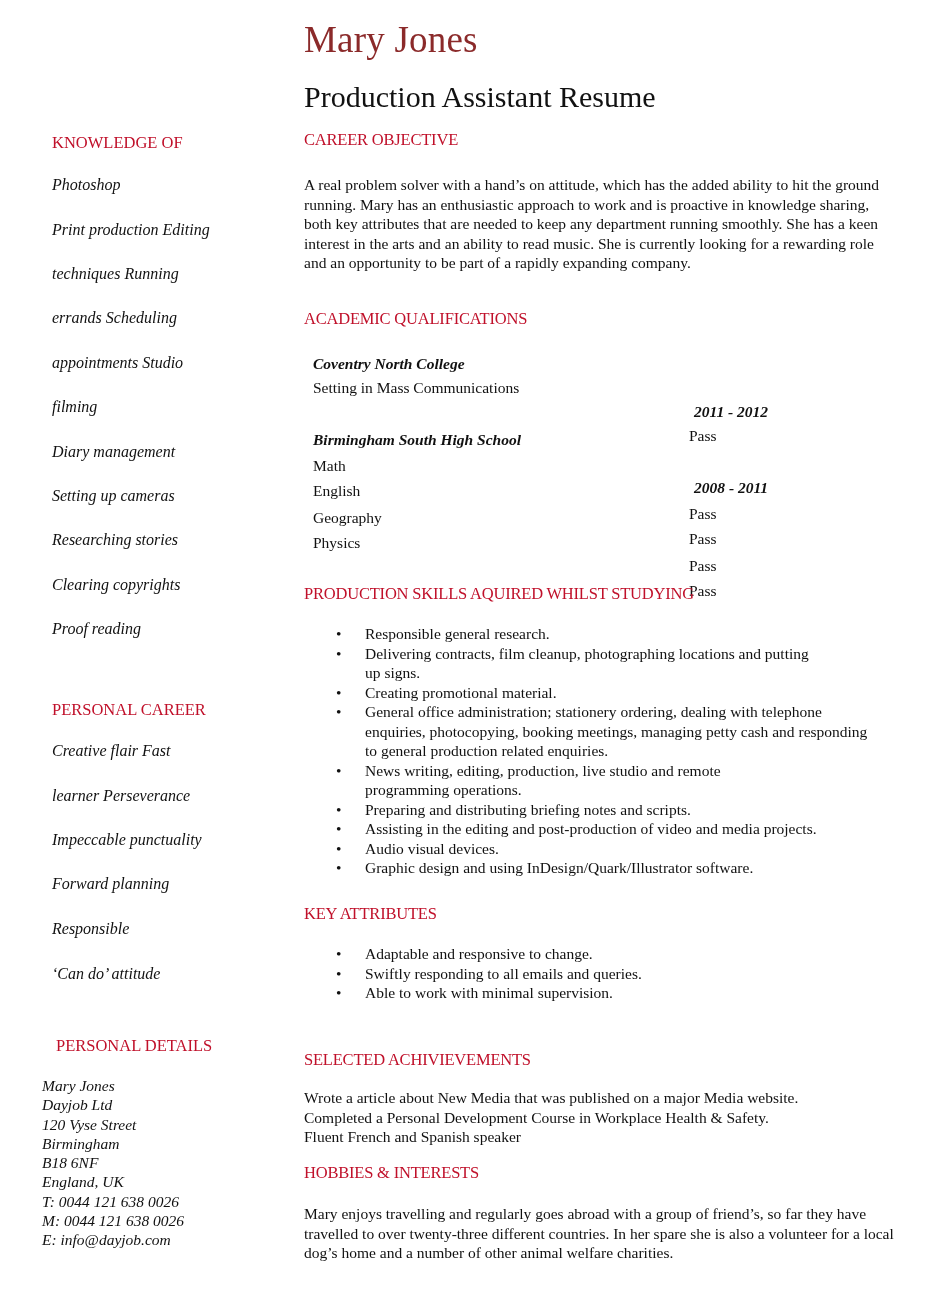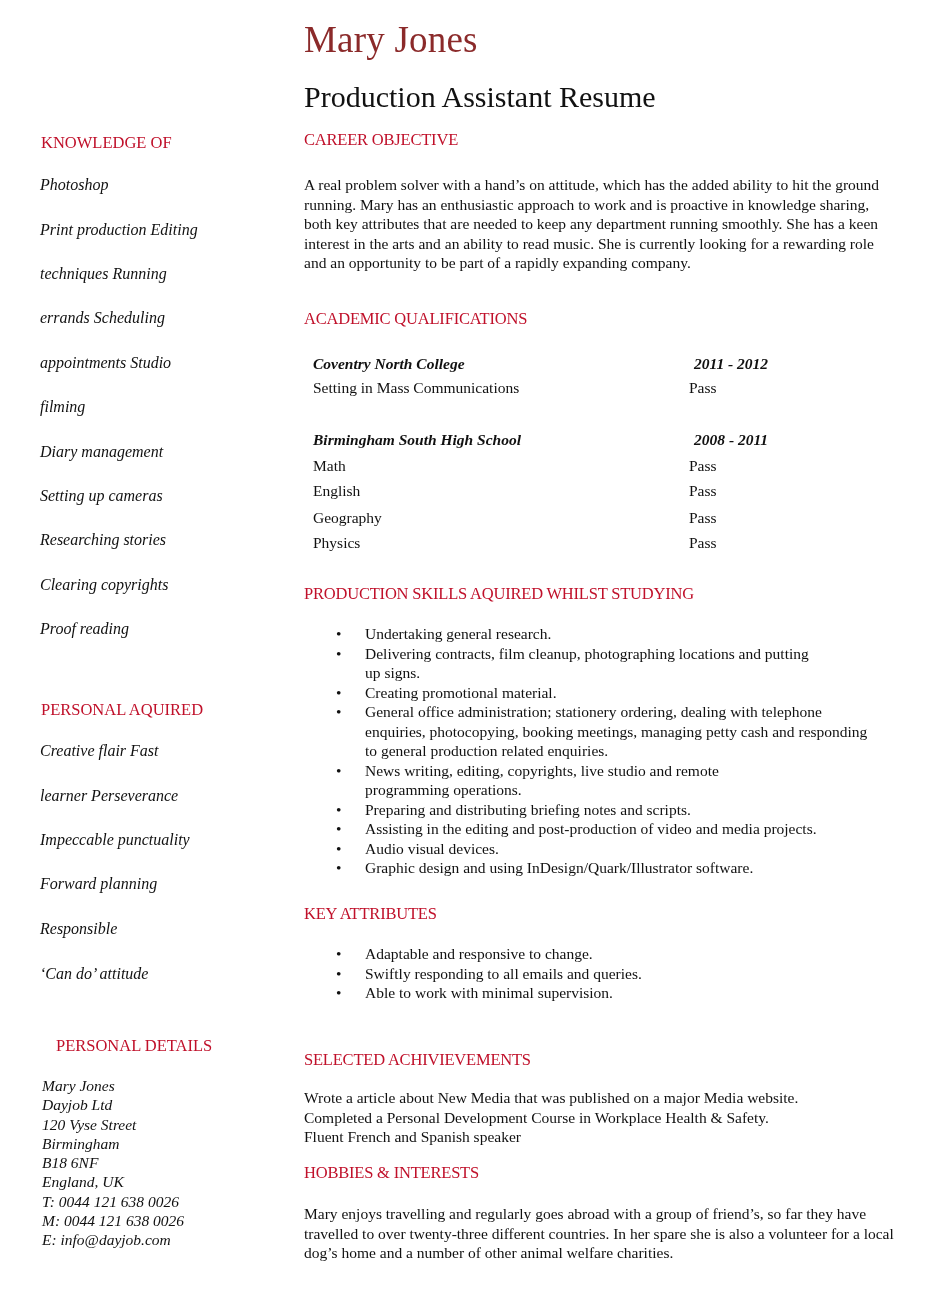--- a/index.html
+++ b/index.html
@@ -10,38 +10,38 @@
     .name {
       position: absolute; left: 304px; top: 18px;
       font-size: 37px; color: #8b2a2a; letter-spacing: 0.2px;
     }
     .subtitle {
       position: absolute; left: 304px; top: 72px;
       font-size: 30px; color: #111111; margin-top: 8px;
     }
     .sidebar { position: absolute; left: 40px; top: 0; width: 250px; }
     .side-heading {
-      position: absolute; left: 1px; font-size: 16.5px; color: #c0102a; white-space: nowrap;
+      position: absolute; left: 12px; font-size: 16.5px; color: #c0102a; white-space: nowrap;
     }
     .side-item {
-      position: absolute; left: 0; font-size: 16px; font-style: italic; white-space: nowrap; color: #111;
+      position: absolute; left: 12px; font-size: 16px; font-style: italic; white-space: nowrap; color: #111;
     }
     .details {
       position: absolute; left: 2px; top: 1076px; font-size: 15.5px; font-style: italic; line-height: 19.3px;
     }
     .main { position: absolute; left: 304px; top: 0; width: 600px; }
     .heading {
       position: absolute; left: 0; font-size: 16.5px; color: #c0102a; white-space: nowrap; letter-spacing: -0.2px;
     }
     .para {
       position: absolute; left: 0; width: 590px; font-size: 15.5px; line-height: 19.5px;
     }
     .row { position: absolute; left: 9px; width: 480px; font-size: 15.5px; }
     .row .left { position: absolute; left: 0; white-space: nowrap; }
-    .row .right { position: absolute; left: 376px; white-space: nowrap; }
+    .row .right { position: absolute; left: 376px; white-space: nowrap; margin-top: 48px; }
     .row.school { font-style: italic; font-weight: bold; }
     .row.school .right { left: 381px; }
     ul.bullets {
       position: absolute; left: 0; margin: 0; padding: 0; list-style: none; width: 590px;
       font-size: 15.5px; line-height: 19.5px;
     }
     ul.bullets li { position: relative; padding-left: 61px; }
     ul.bullets li::before {
       content: "\2022"; position: absolute; left: 32px; top: 0;
     }
@@ -59,21 +59,21 @@
   <div class="side-item" style="top:265px">techniques Running</div>
   <div class="side-item" style="top:309px">errands Scheduling</div>
   <div class="side-item" style="top:354px">appointments Studio</div>
   <div class="side-item" style="top:398px">filming</div>
   <div class="side-item" style="top:443px">Diary management</div>
   <div class="side-item" style="top:487px">Setting up cameras</div>
   <div class="side-item" style="top:531px">Researching stories</div>
   <div class="side-item" style="top:576px">Clearing copyrights</div>
   <div class="side-item" style="top:620px">Proof reading</div>
 
-  <div class="side-heading" style="top:700px">PERSONAL AQUIRED</div>
+  <div class="side-heading" style="top:700px">PERSONAL CAREER</div>
   <div class="side-item" style="top:742px">Creative flair Fast</div>
   <div class="side-item" style="top:787px">learner Perseverance</div>
   <div class="side-item" style="top:831px">Impeccable punctuality</div>
   <div class="side-item" style="top:875px">Forward planning</div>
   <div class="side-item" style="top:920px">Responsible</div>
   <div class="side-item" style="top:965px">‘Can do’ attitude</div>
 
   <div class="side-heading" style="top:1036px; left:16px">PERSONAL DETAILS</div>
   <div class="details">
     <div>Mary Jones</div>
@@ -119,25 +119,25 @@
     <span class="left">Geography</span>
     <span class="right">Pass</span>
   </div>
   <div class="row" style="top:534px">
     <span class="left">Physics</span>
     <span class="right">Pass</span>
   </div>
 
   <div class="heading" style="top:584px">PRODUCTION SKILLS AQUIRED WHILST STUDYING</div>
   <ul class="bullets" style="top:624px; width:570px">
-    <li>Undertaking general research.</li>
+    <li>Responsible general research.</li>
     <li style="padding-right:60px">Delivering contracts, film cleanup, photographing locations and putting up signs.</li>
     <li>Creating promotional material.</li>
     <li>General office administration; stationery ordering, dealing with telephone enquiries, photocopying, booking meetings, managing petty cash and responding to general production related enquiries.</li>
-    <li style="padding-right:110px">News writing, editing, copyrights, live studio and remote programming operations.</li>
+    <li style="padding-right:110px">News writing, editing, production, live studio and remote programming operations.</li>
     <li>Preparing and distributing briefing notes and scripts.</li>
     <li style="margin-right:-40px">Assisting in the editing and post-production of video and media projects.</li>
     <li>Audio visual devices.</li>
     <li>Graphic design and using InDesign/Quark/Illustrator software.</li>
   </ul>
 
   <div class="heading" style="top:904px">KEY ATTRIBUTES</div>
   <ul class="bullets" style="top:944px">
     <li>Adaptable and responsive to change.</li>
     <li>Swiftly responding to all emails and queries.</li>

